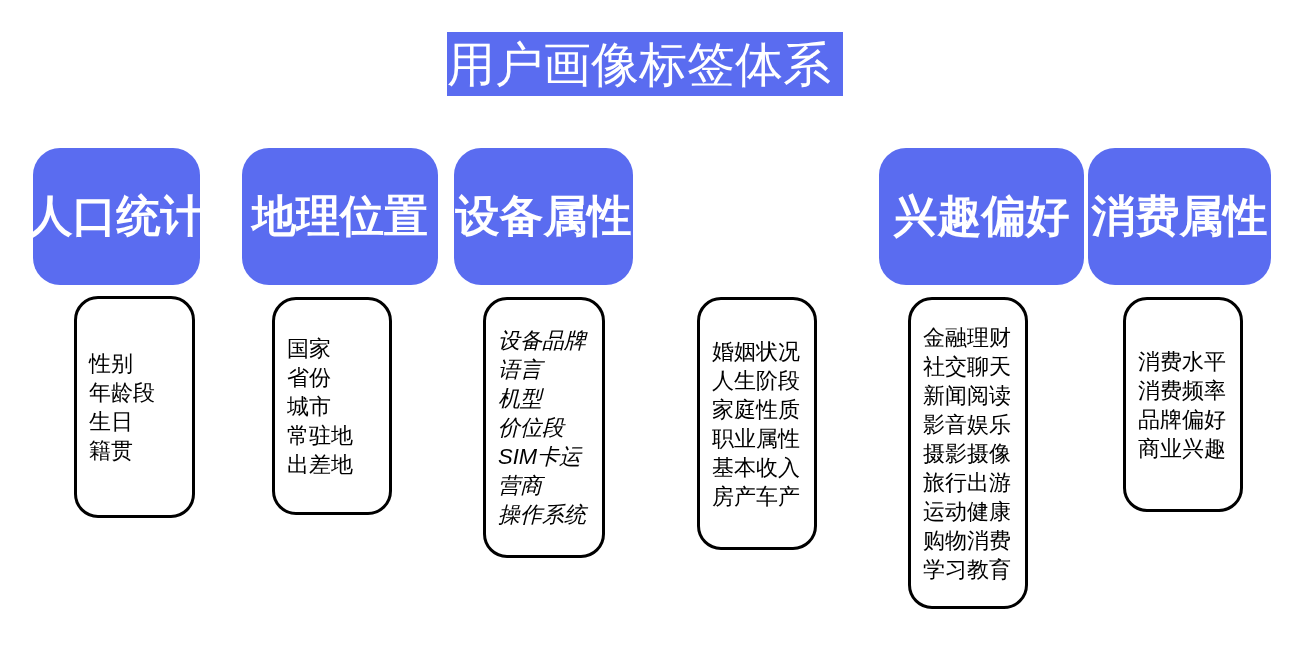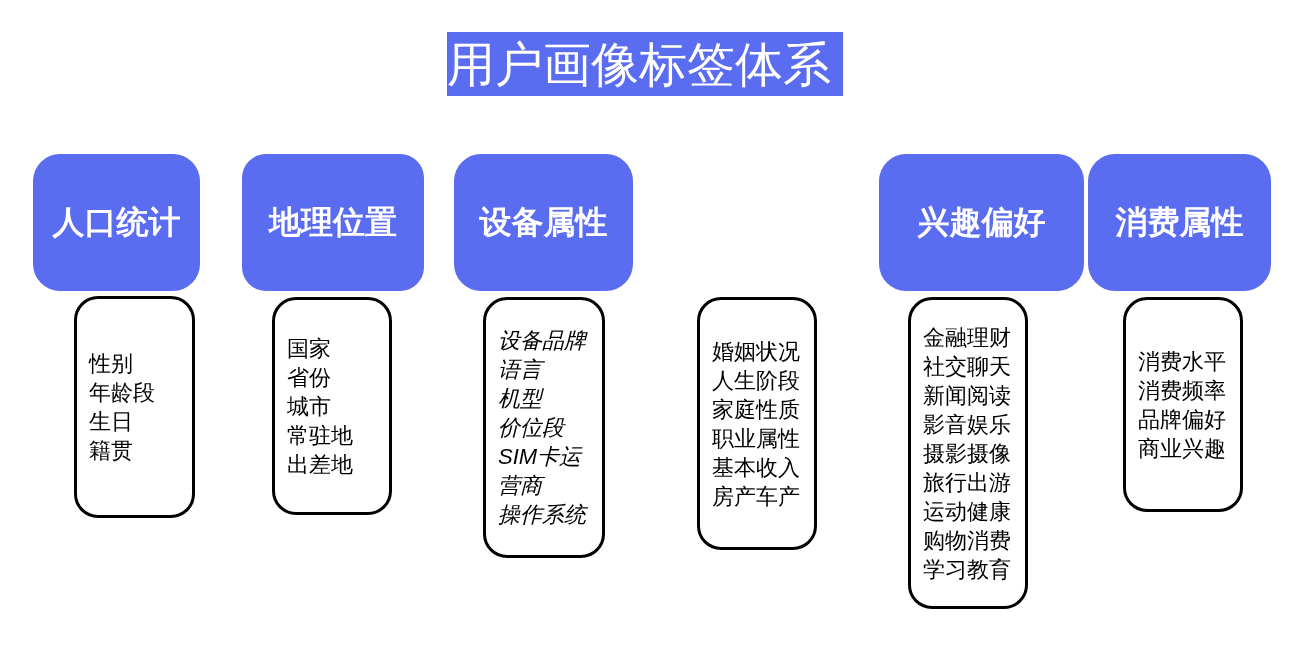--- a/index.html
+++ b/index.html
@@ -24,34 +24,34 @@
     background: var(--accent-blue, #5a6cf0);
     color: var(--header-text, #ffffff);
     font-family: "Liberation Serif", serif;
     font-size: 48px;
     line-height: 66px;
     text-align: left;
     white-space: nowrap;
   }
   .cat {
     position: absolute;
-    top: 154px;
+    top: 148px;
     height: 137px;
     background: var(--accent-blue, #5a6cf0);
     border-radius: 27px;
     color: var(--header-text, #ffffff);
     font-weight: bold;
-    font-size: 32px;
+    font-size: 44px;
     display: flex;
     align-items: center;
     justify-content: center;
     white-space: nowrap;
   }
   .cat.c1 { left: 33px;   width: 167px; }
-  .cat.c2 { left: 242px;  width: 182px; border-radius: 24px; }
+  .cat.c2 { left: 242px;  width: 196px; }
   .cat.c3 { left: 454px;  width: 179px; }
   .cat.c4 { left: 664px;  width: 180px; }
   .cat.c5 { left: 879px;  width: 205px; }
   .cat.c6 { left: 1088px; width: 183px; }
   .box {
     position: absolute;
     background: #ffffff;
     border: 3px solid var(--box-border, #000000);
     border-radius: 24px;
     box-sizing: border-box;

